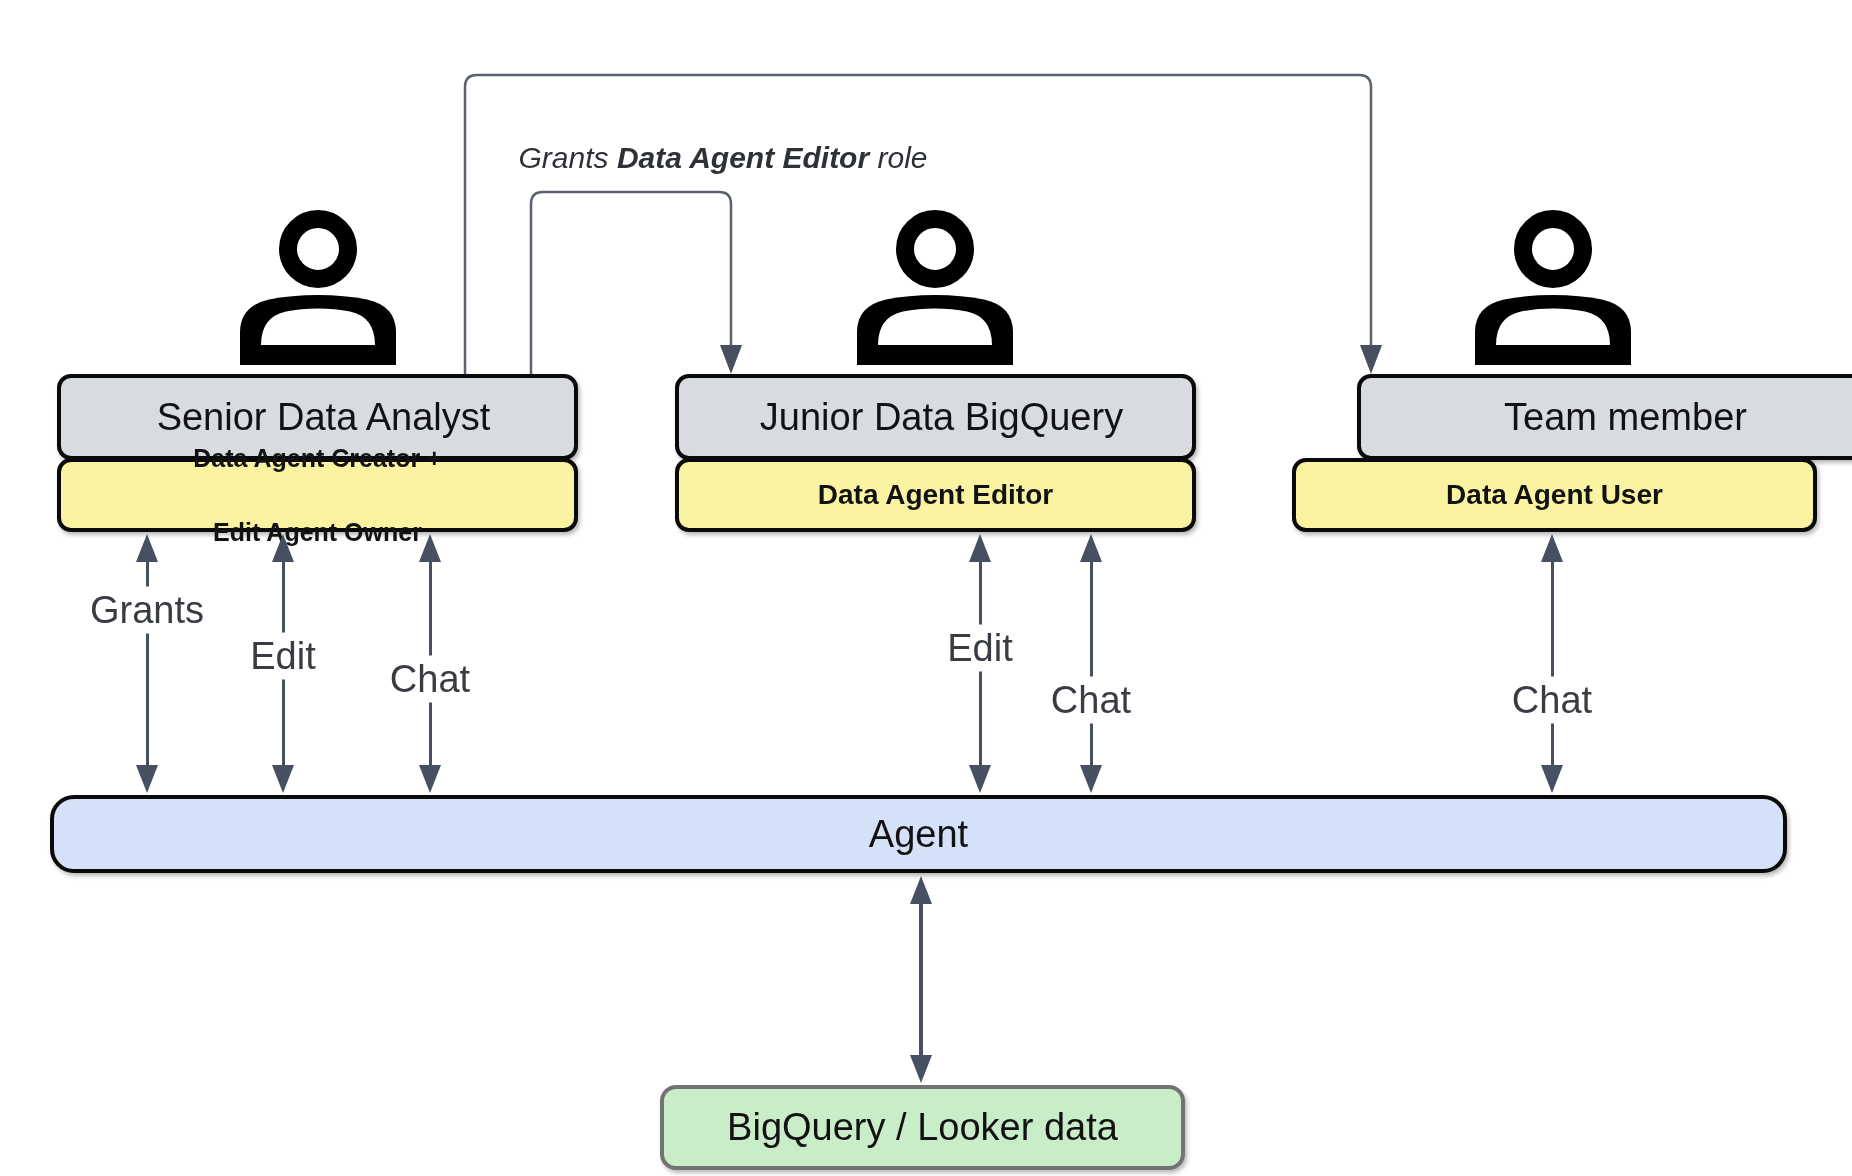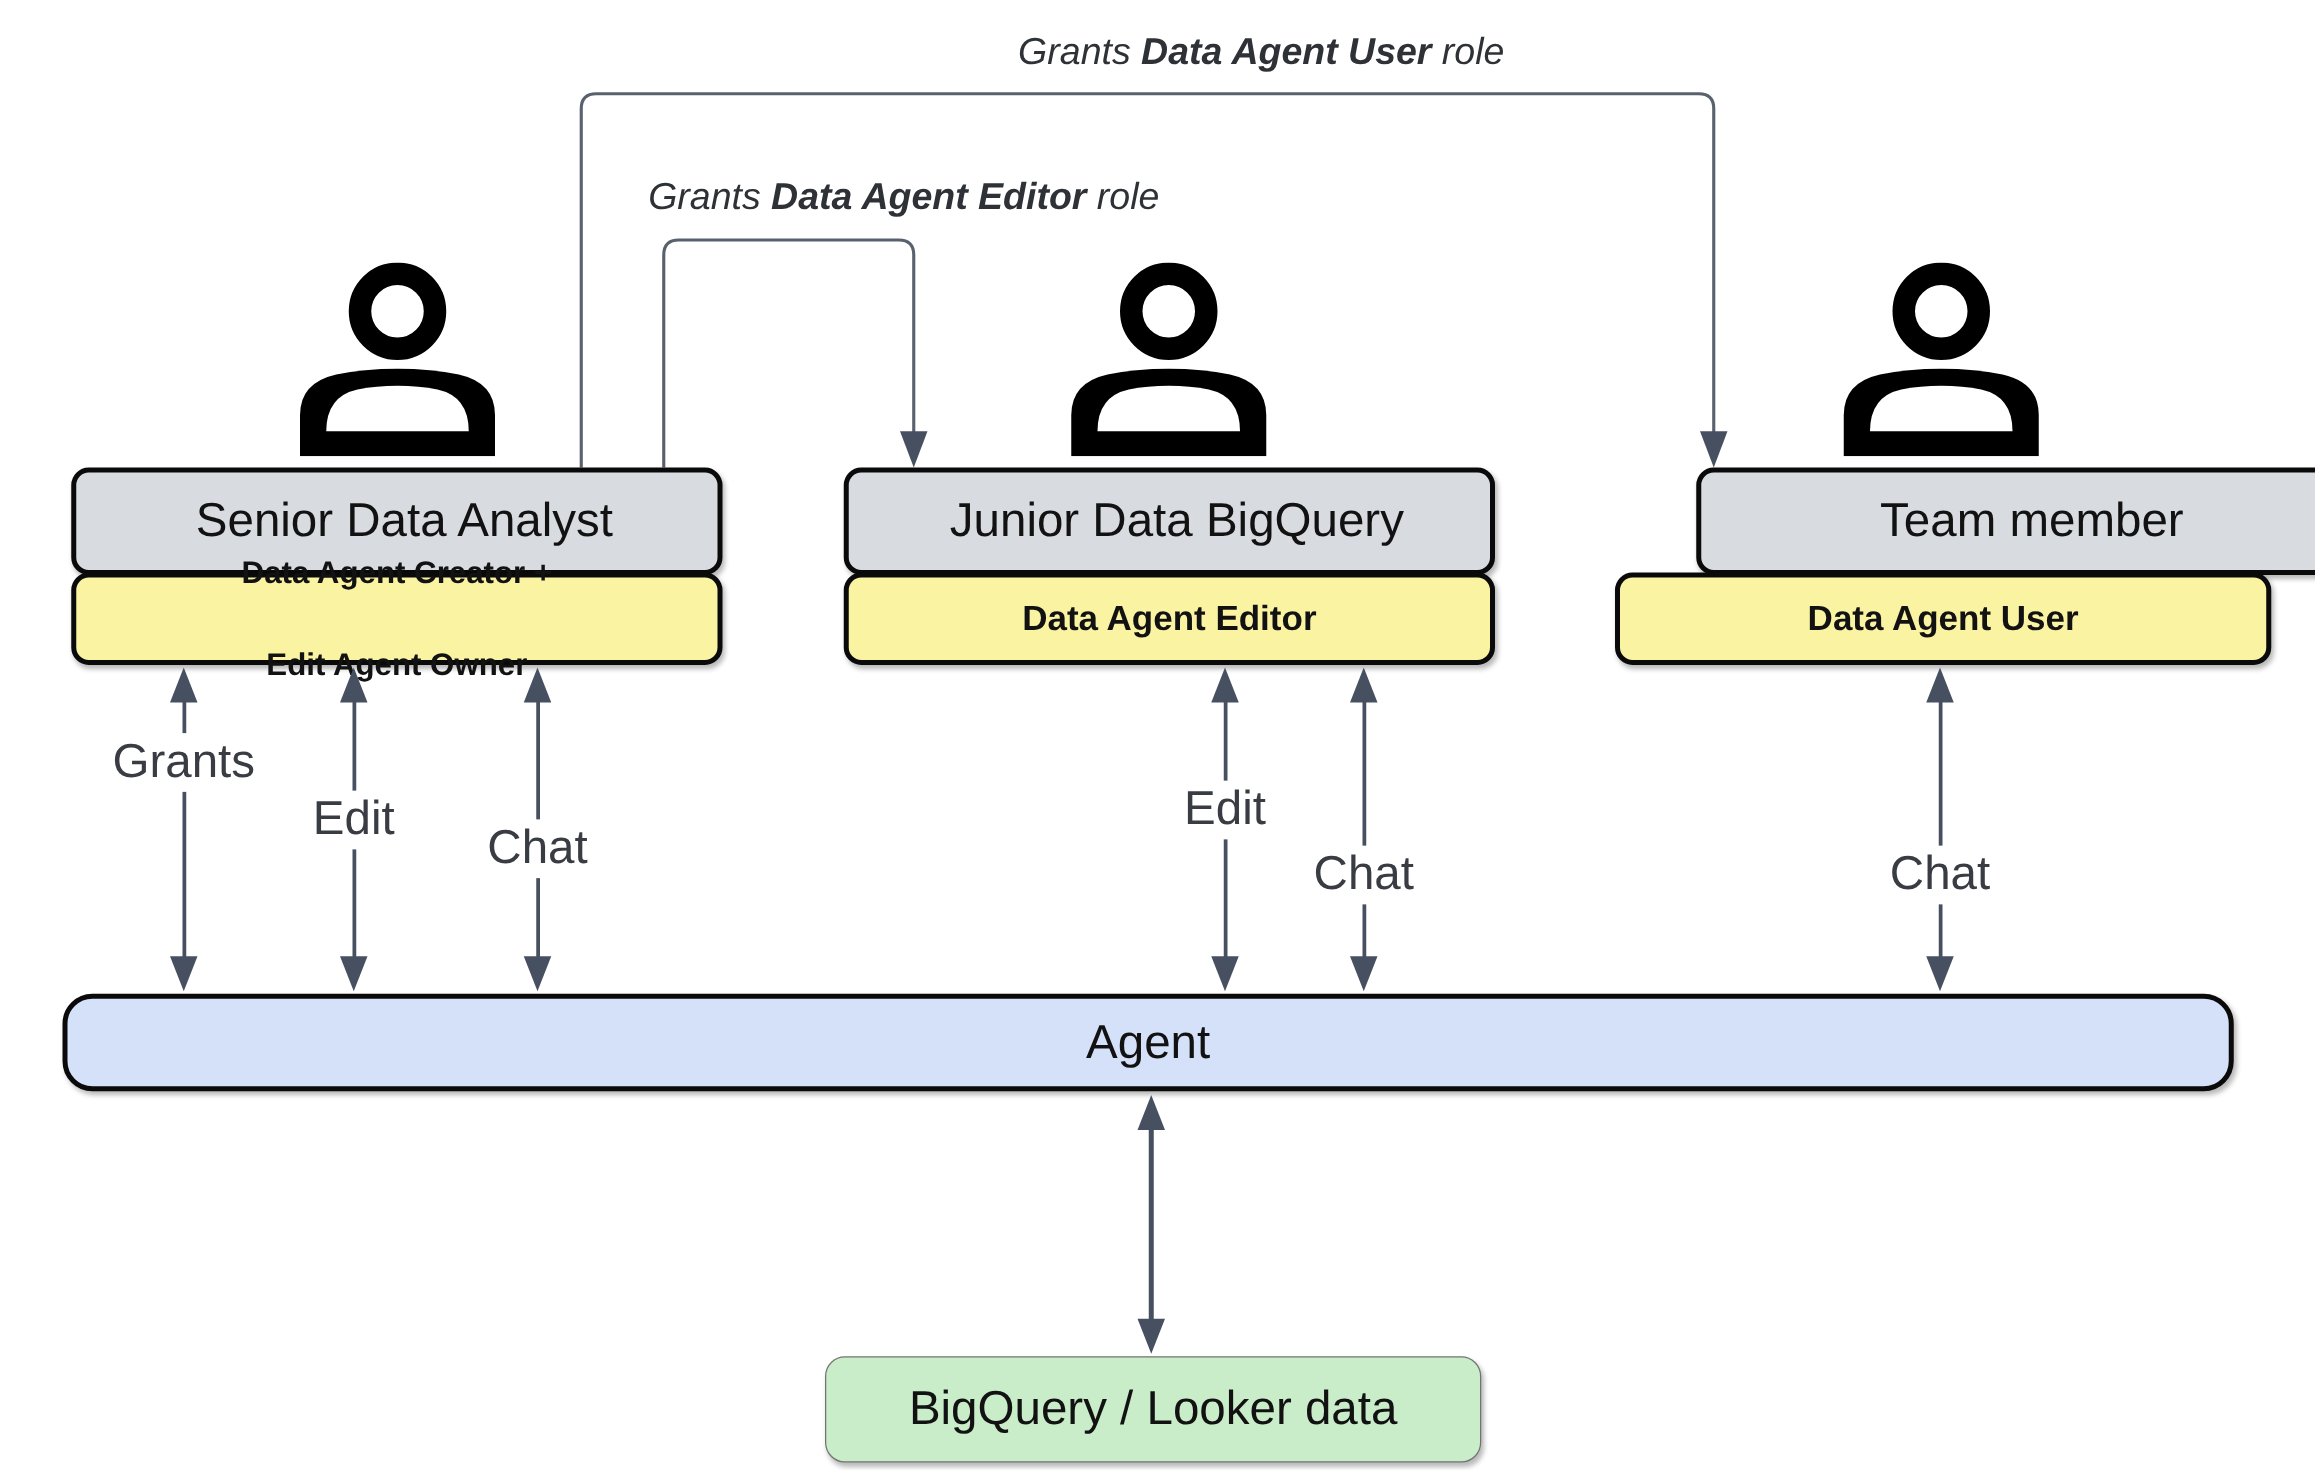--- a/index.html
+++ b/index.html
@@ -93,21 +93,21 @@
     justify-content: center;
     font-size: 38px;
     color: #121212;
   }
   .data-box {
     position: absolute;
     left: 660px; top: 1085px;
     width: 525px; height: 85px;
     box-sizing: border-box;
     background: #c9ecc9;
-    border: 1px solid #737373;
+    border: 4px solid #737373;
     border-radius: 16px;
     box-shadow: 2px 3px 4px rgba(0,0,0,0.28);
     display: flex;
     align-items: center;
     justify-content: center;
     font-size: 38px;
     color: #121212;
   }
 </style>
 </head>
@@ -115,21 +115,20 @@
 
 <div class="canvas">
 
   <svg class="connectors" width="1852" height="420" viewBox="0 0 1852 420">
     <path d="M465,374 V87 Q465,75 477,75 H1359 Q1371,75 1371,87 V346" fill="none" stroke="#59616e" stroke-width="2.5"></path>
     <polygon points="1371,374 1360,345 1382,345" fill="#475060"></polygon>
     <path d="M531,374 V204 Q531,192 543,192 H719 Q731,192 731,204 V346" fill="none" stroke="#59616e" stroke-width="2.5"></path>
     <polygon points="731,374 720,345 742,345" fill="#475060"></polygon>
   </svg>
 
-  <div class="grant-label" style="left:1009px; top:42px;"><span>Grants </span><b>Data Agent User</b><span> role</span></div>
 
   <div class="grant-label" style="left:723px; top:158px;"><span>Grants </span><b>Data Agent Editor</b><span> role</span></div>
 
   <svg class="person-icon" style="left:238px; top:210px;" width="160" height="155" viewBox="0 0 160 155">
     <circle cx="80" cy="39" r="30" fill="none" stroke="#000" stroke-width="18"></circle>
     <path d="M2,155 L2,122 Q2,96 31,89.5 Q53,85 80,85 Q107,85 129,89.5 Q158,96 158,122 L158,155 Z" fill="#000"></path>
     <path d="M23,135 Q23,107 48,101.5 Q63,98.5 80,98.5 Q97,98.5 112,101.5 Q137,107 137,135 Z" fill="#fff"></path>
   </svg>
   <svg class="person-icon" style="left:855px; top:210px;" width="160" height="155" viewBox="0 0 160 155">
     <circle cx="80" cy="39" r="30" fill="none" stroke="#000" stroke-width="18"></circle>

